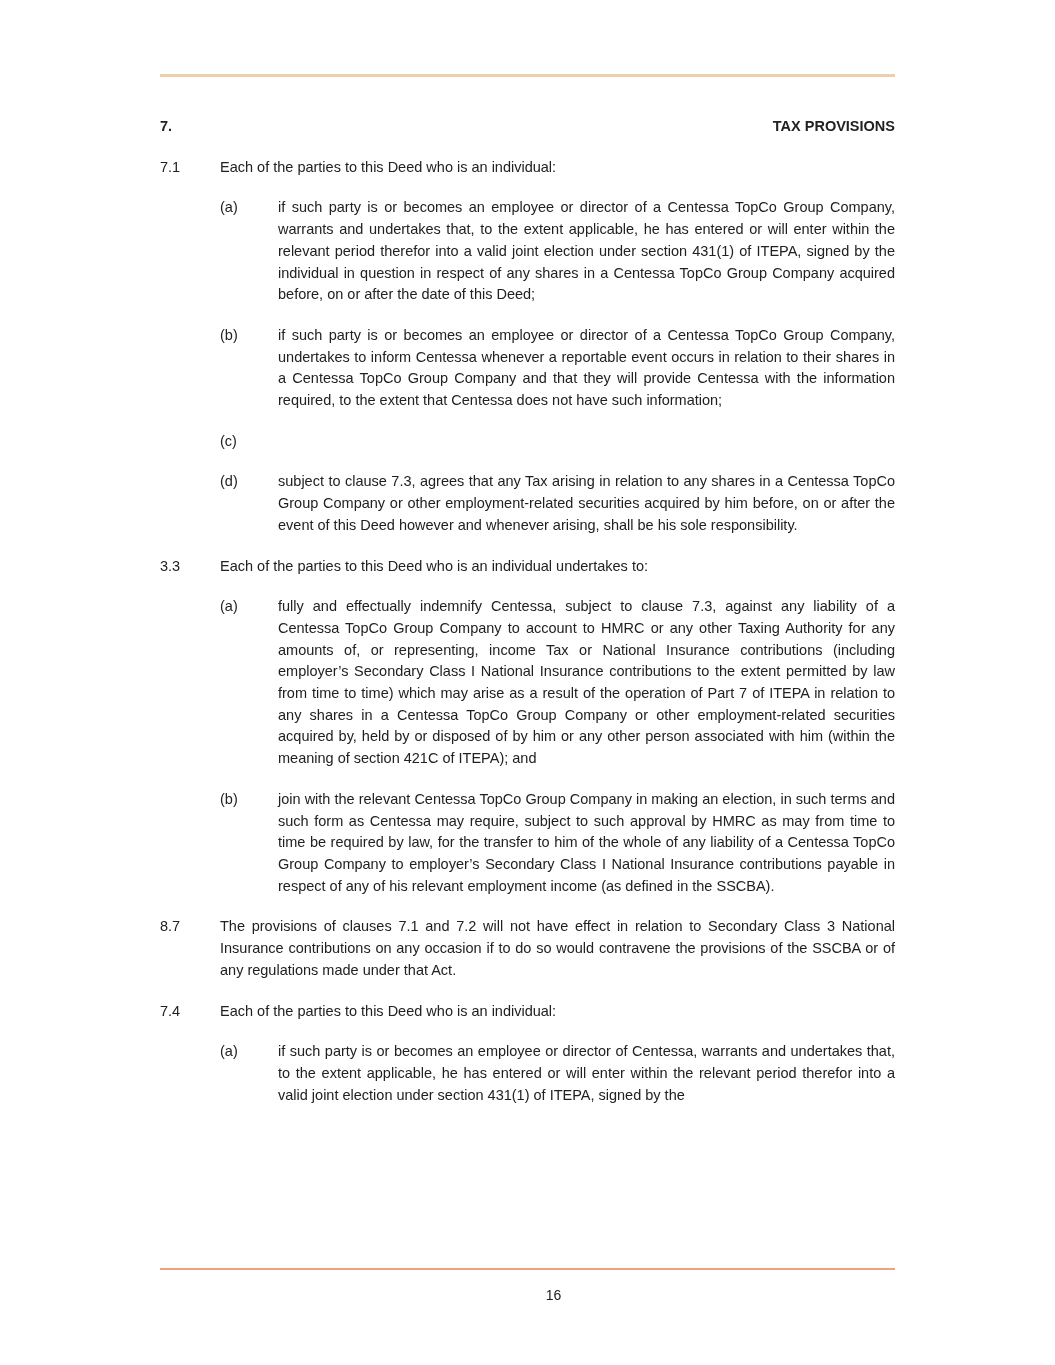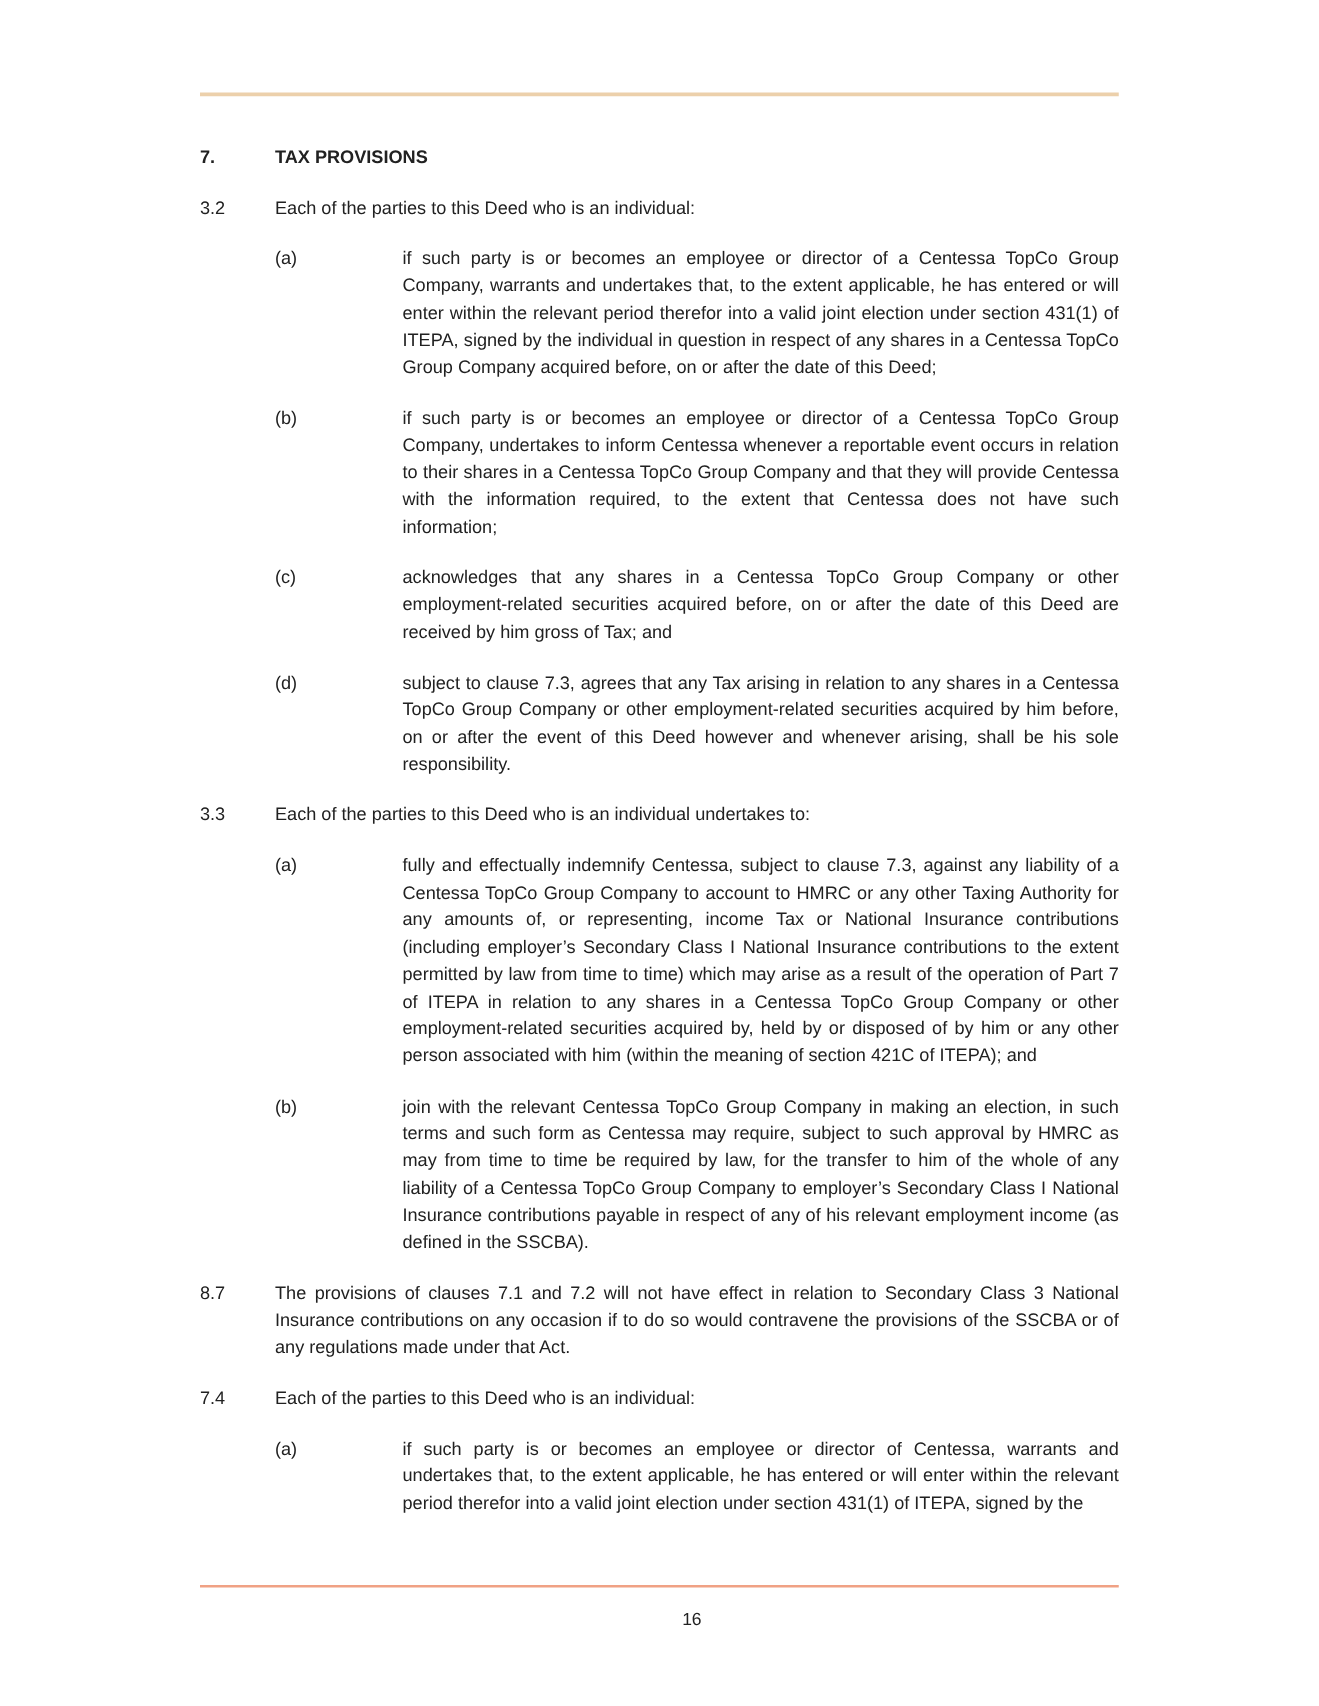--- a/index.html
+++ b/index.html
@@ -33,24 +33,24 @@
     left: 160px;
     top: 116px;
     width: 735px;
     font-size: 14.5px;
     line-height: 21.7px;
   }
   .block { display: flex; margin-bottom: 19px; }
   .num { width: 60px; flex: none; }
   .body { flex: 1; text-align: justify; }
   .heading .num, .heading .body { font-weight: bold; }
-  .heading .body { text-align: left; }
+  .heading .body { text-align: right; }
   .sub { padding-left: 60px; }
   .sub-label { width: 58px; flex: none; }
-  .sub-text { flex: 1; text-align: justify; margin-left: 44px; }
+  .sub-text { flex: 1; text-align: justify; }
   .page-number {
     position: absolute;
     top: 1287px;
     left: 0;
     width: 100%;
     text-align: center;
     font-size: 14px;
     color: #212121;
     margin-left: 26px;
   }
@@ -62,34 +62,33 @@
   <div class="rule-top"></div>
 
   <main class="content">
 
     <div class="block heading">
       <div class="num">7.</div>
       <div class="body">TAX PROVISIONS</div>
     </div>
 
     <div class="block">
-      <div class="num">3.2</div>
+      <div class="num">7.1</div>
       <div class="body">Each of the parties to this Deed who is an individual:</div>
     </div>
     <div class="block sub">
       <div class="sub-label">(a)</div>
       <div class="sub-text">if such party is or becomes an employee or director of a Centessa TopCo Group Company, warrants and undertakes that, to the extent applicable, he has entered or will enter within the relevant period therefor into a valid joint election under section 431(1) of ITEPA, signed by the individual in question in respect of any shares in a Centessa TopCo Group Company acquired before, on or after the date of this Deed;</div>
     </div>
     <div class="block sub">
       <div class="sub-label">(b)</div>
       <div class="sub-text">if such party is or becomes an employee or director of a Centessa TopCo Group Company, undertakes to inform Centessa whenever a reportable event occurs in relation to their shares in a Centessa TopCo Group Company and that they will provide Centessa with the information required, to the extent that Centessa does not have such information;</div>
     </div>
     <div class="block sub">
       <div class="sub-label">(c)</div>
-      <div class="sub-text">acknowledges that any shares in a Centessa TopCo Group Company or other employment-related securities acquired before, on or after the date of this Deed are received by him gross of Tax; and</div>
     </div>
     <div class="block sub">
       <div class="sub-label">(d)</div>
       <div class="sub-text">subject to clause 7.3, agrees that any Tax arising in relation to any shares in a Centessa TopCo Group Company or other employment-related securities acquired by him before, on or after the event of this Deed however and whenever arising, shall be his sole responsibility.</div>
     </div>
 
     <div class="block">
       <div class="num">3.3</div>
       <div class="body">Each of the parties to this Deed who is an individual undertakes to:</div>
     </div>

